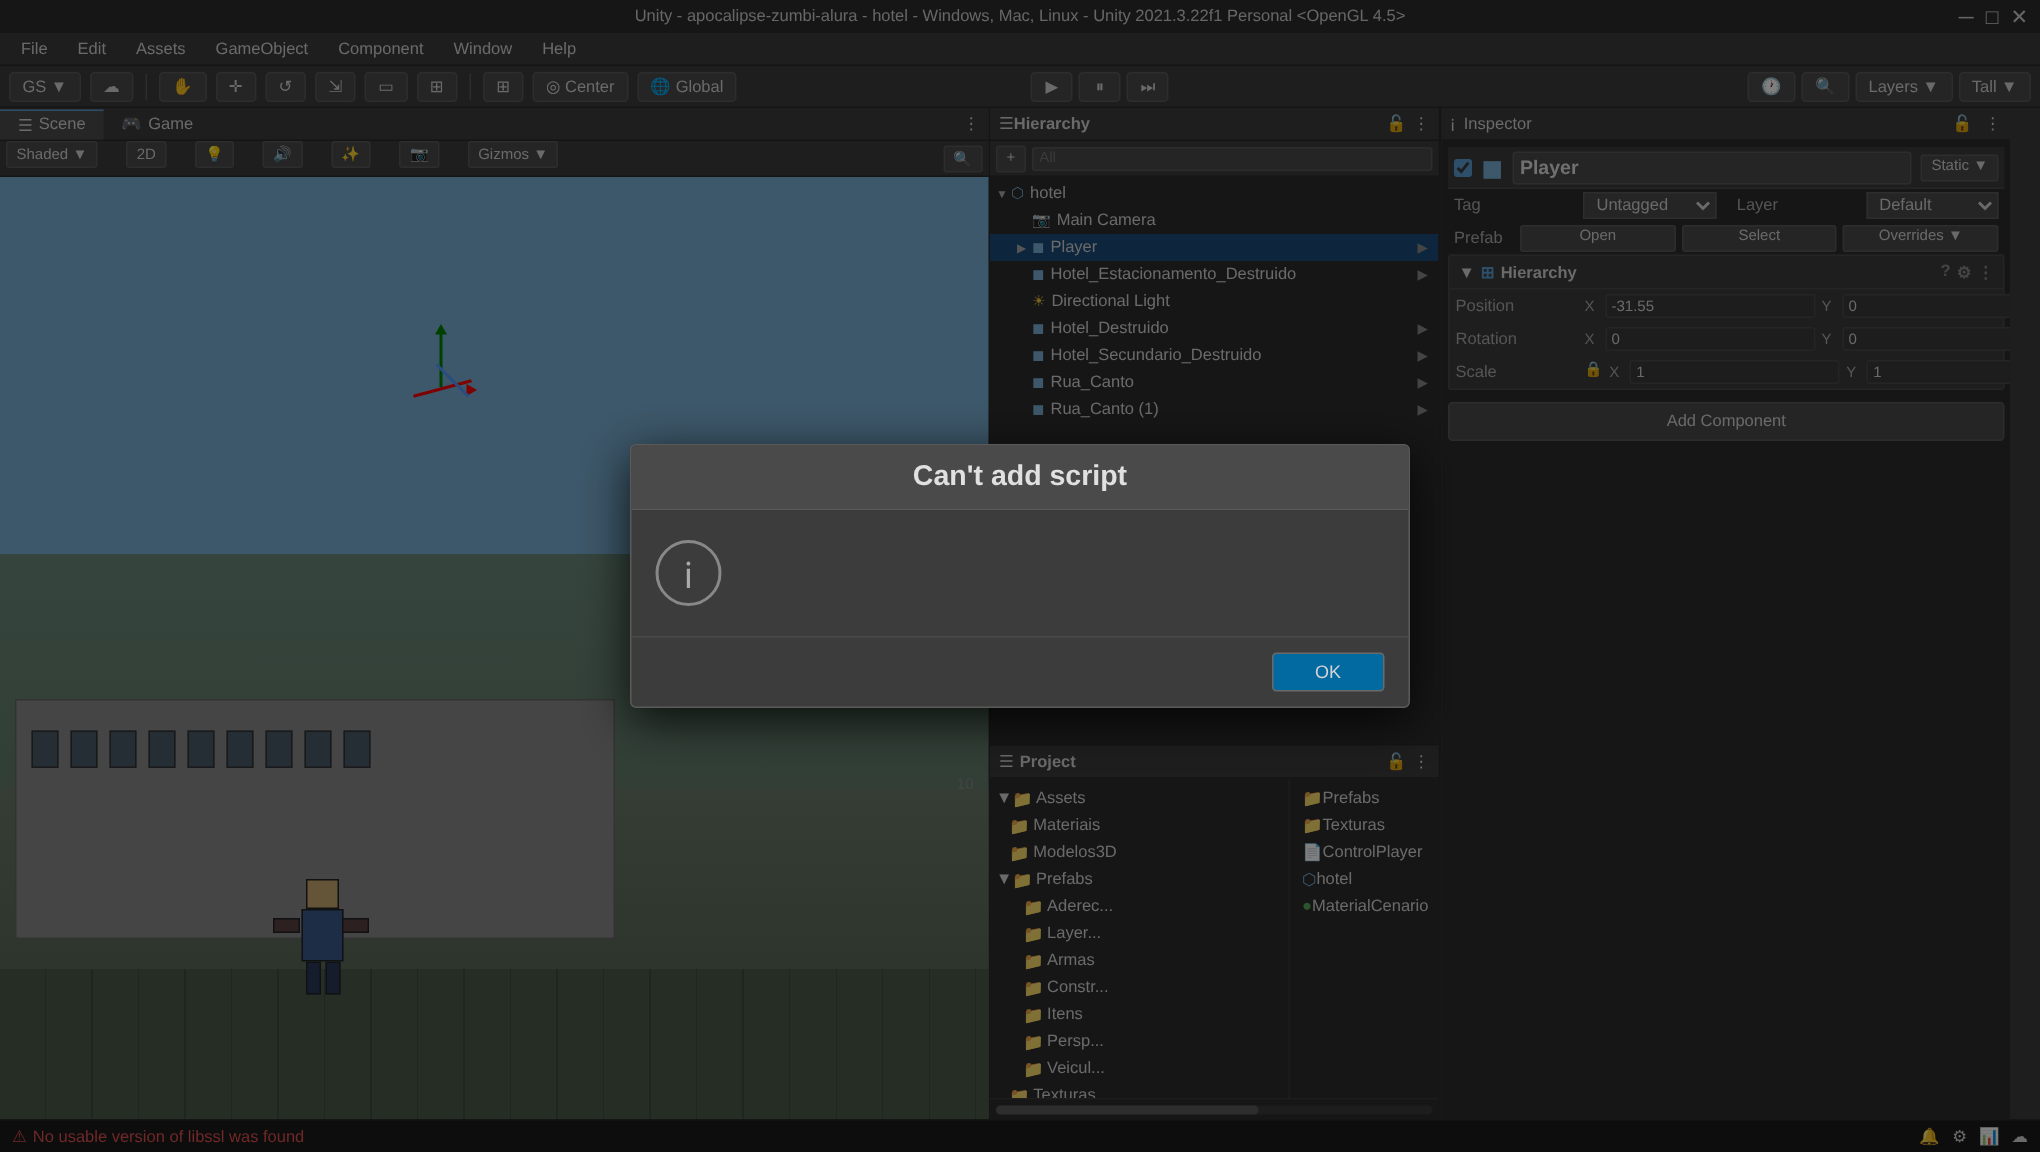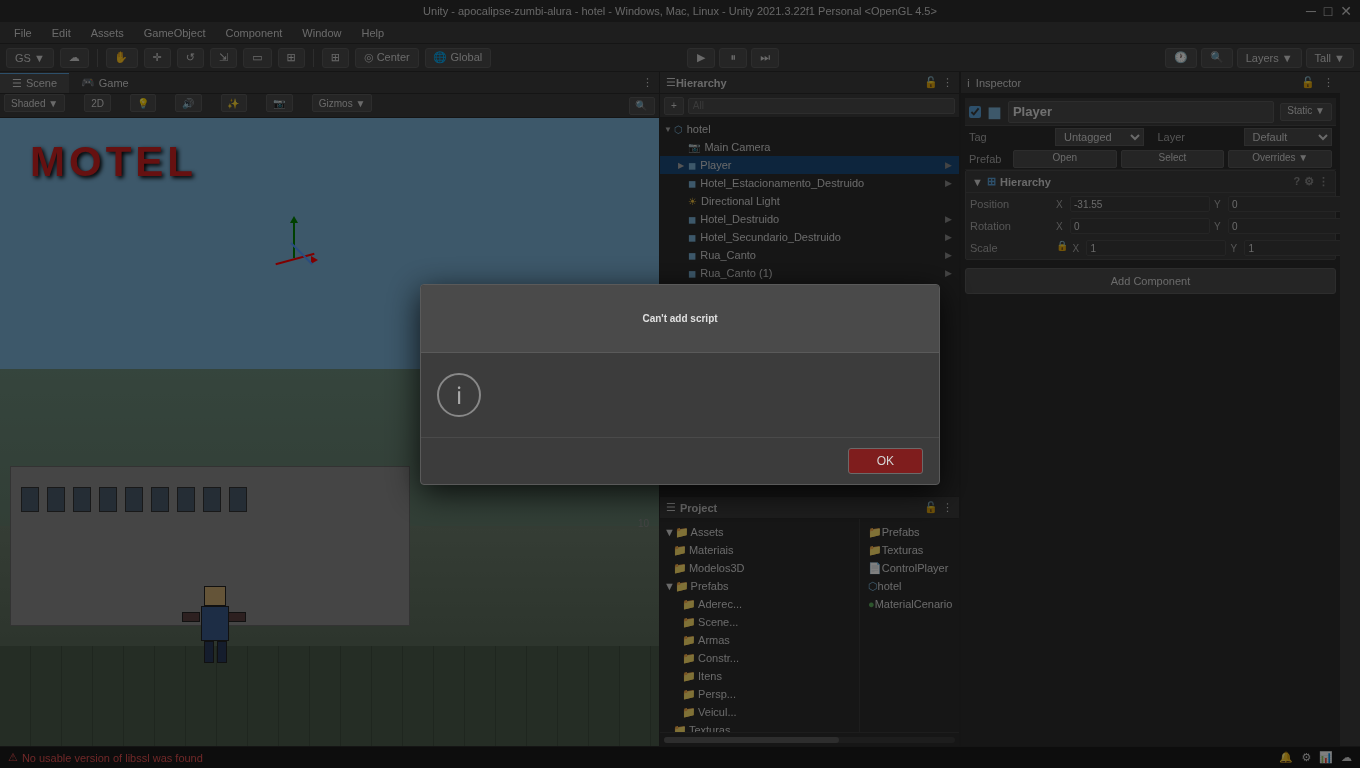--- a/index.html
+++ b/index.html
@@ -510,22 +510,22 @@
     #dialog {
       background: #3c3c3c;
       border: 1px solid #5a5a5a;
       border-radius: 4px;
       width: 520px;
       padding: 0;
       box-shadow: 0 8px 32px rgba(0,0,0,0.8);
     }
     #dialog-title {
       background: #4a4a4a;
-      padding: 28px 16px;
-      font-size: 10px;
+      padding: 10px 16px;
+      font-size: 19px;
       font-weight: bold;
       color: #e0e0e0;
       border-bottom: 1px solid #5a5a5a;
       border-radius: 4px 4px 0 0;
       text-align: center;
     }
     #dialog-body {
       display: flex;
       align-items: flex-start;
       padding: 20px 16px;
@@ -548,21 +548,21 @@
       color: #d4d4d4;
       line-height: 1.5;
     }
     #dialog-footer {
       display: flex;
       justify-content: flex-end;
       padding: 10px 16px;
       border-top: 1px solid #4a4a4a;
     }
     .dialog-ok-btn {
-      background: #7f1d1d;
+      background: #0369a1;
       border: 1px solid #6a6a6a;
       color: #d4d4d4;
       padding: 5px 28px;
       border-radius: 3px;
       cursor: pointer;
       font-size: 12px;
     }
 
     
     .prefab-row {
@@ -694,21 +694,20 @@
       <div style="margin-left:auto;display:flex;align-items:center;">
         <div class="pt-btn">🔍</div>
       </div>
     </div>
 
     <div id="scene-viewport">
       <div class="scene-bg"></div>
 
       <div style="position:absolute;bottom:100px;left:0;right:0;height:120px;background:linear-gradient(180deg,#6a7a6a 0%,#5a6a5a 100%);"></div>
 
-      <div class="motel-sign">MOTEL</div>
 
       <div class="building">
         <div class="building-windows">
           <div class="bwin"></div>
           <div class="bwin"></div>
           <div class="bwin"></div>
           <div class="bwin"></div>
           <div class="bwin"></div>
           <div class="bwin"></div>
           <div class="bwin"></div>
@@ -868,21 +867,21 @@
             <span style="margin-left:2px;">Prefabs</span>
           </div>
           <div class="at-item">
             <span>&nbsp;&nbsp;&nbsp;&nbsp;&nbsp;&nbsp;</span>
             <span class="folder-icon">📁</span>
             <span style="margin-left:2px;">Aderec...</span>
           </div>
           <div class="at-item">
             <span>&nbsp;&nbsp;&nbsp;&nbsp;&nbsp;&nbsp;</span>
             <span class="folder-icon">📁</span>
-            <span style="margin-left:2px;">Scene...</span>
+            <span style="margin-left:2px;">Layer...</span>
           </div>
           <div class="at-item">
             <span>&nbsp;&nbsp;&nbsp;&nbsp;&nbsp;&nbsp;</span>
             <span class="folder-icon">📁</span>
             <span style="margin-left:2px;">Armas</span>
           </div>
           <div class="at-item">
             <span>&nbsp;&nbsp;&nbsp;&nbsp;&nbsp;&nbsp;</span>
             <span class="folder-icon">📁</span>
             <span style="margin-left:2px;">Constr...</span>

